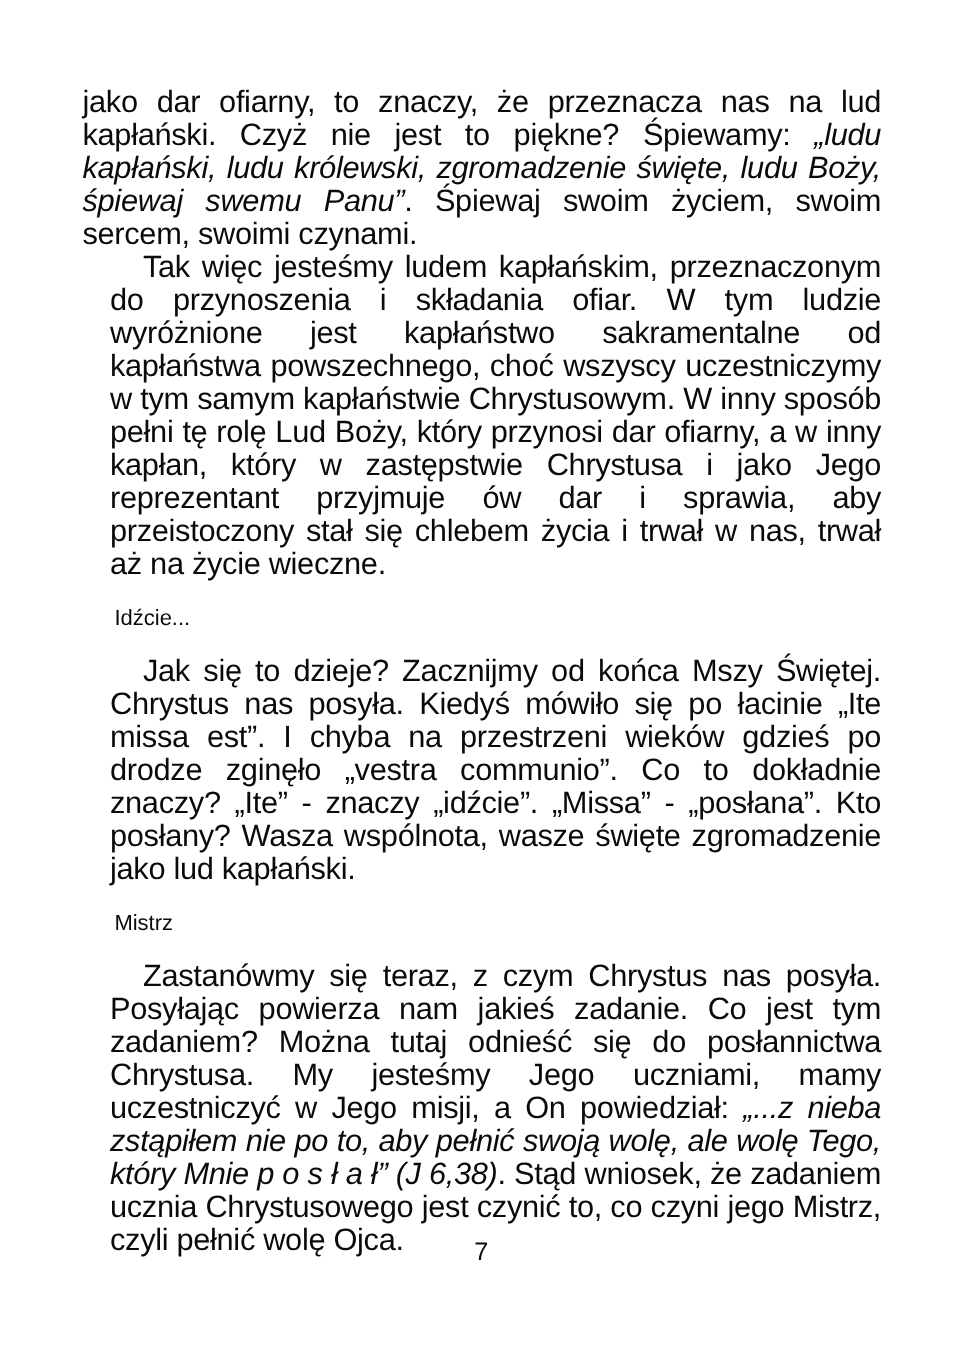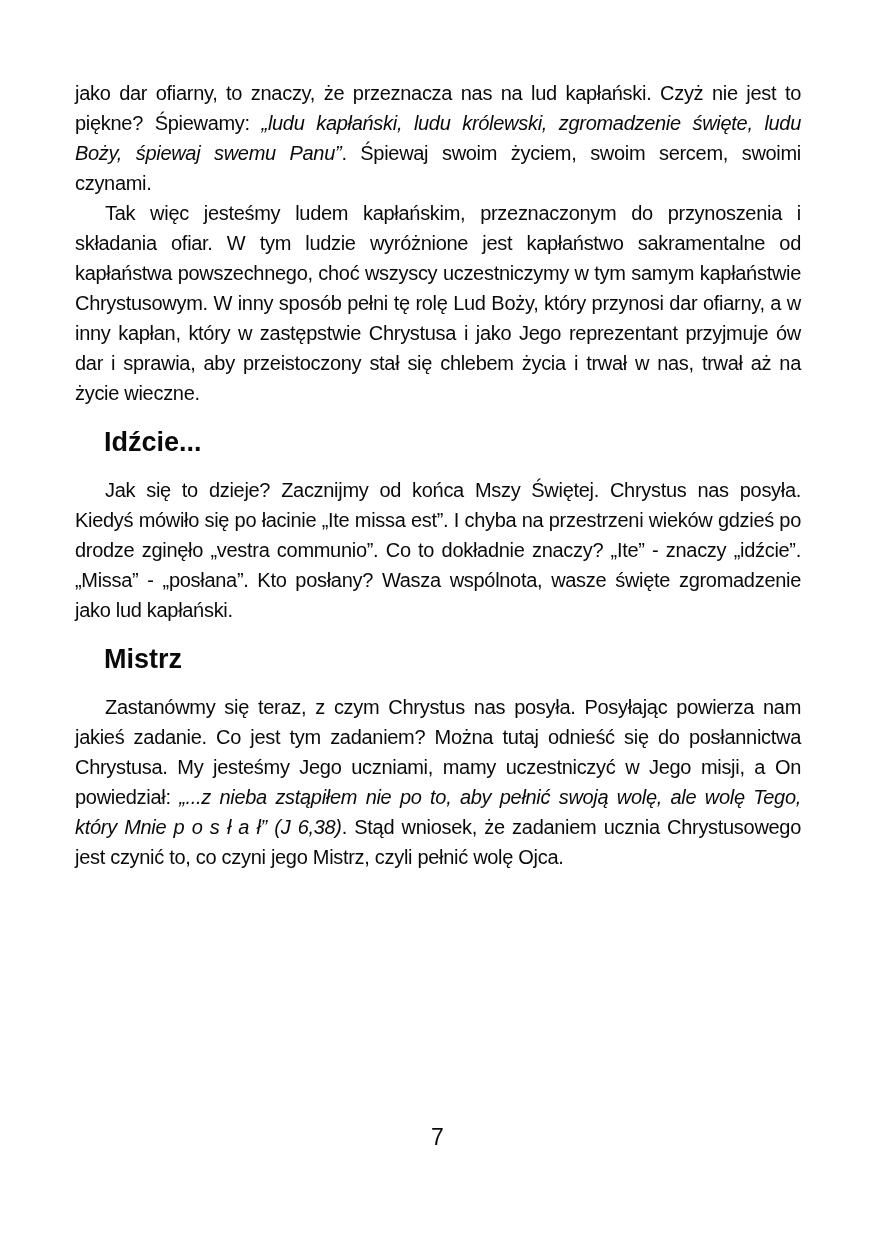--- a/index.html
+++ b/index.html
@@ -17,41 +17,42 @@
     overflow: hidden;
   }
   .text-block {
     position: absolute;
     left: 75px;
     top: 78px;
     width: 726px;
   }
   .para {
     margin: 0;
-    font-size: 20px;
+    font-size: 28px;
     line-height: 30px;
     letter-spacing: -0.3px;
     text-align: justify;
     color: #0a0a0a;
   }
   .para.indent {
     text-indent: 30px;
+    margin-left: 25px;
   }
   .para.justify-last {
     text-align-last: justify;
   }
   .para .italic {
     font-style: italic;
   }
   .heading {
     margin: 18px 0 17px 0;
     padding-left: 29px;
-    font-size: 27px;
+    font-size: 20px;
     line-height: 32px;
-    font-weight: bold;
+    font-weight: normal;
     color: #0a0a0a;
   }
   .page-number {
     position: absolute;
     left: 0;
     top: 1122px;
     width: 100%;
     text-align: center;
     font-size: 23px;
     line-height: 30px;

